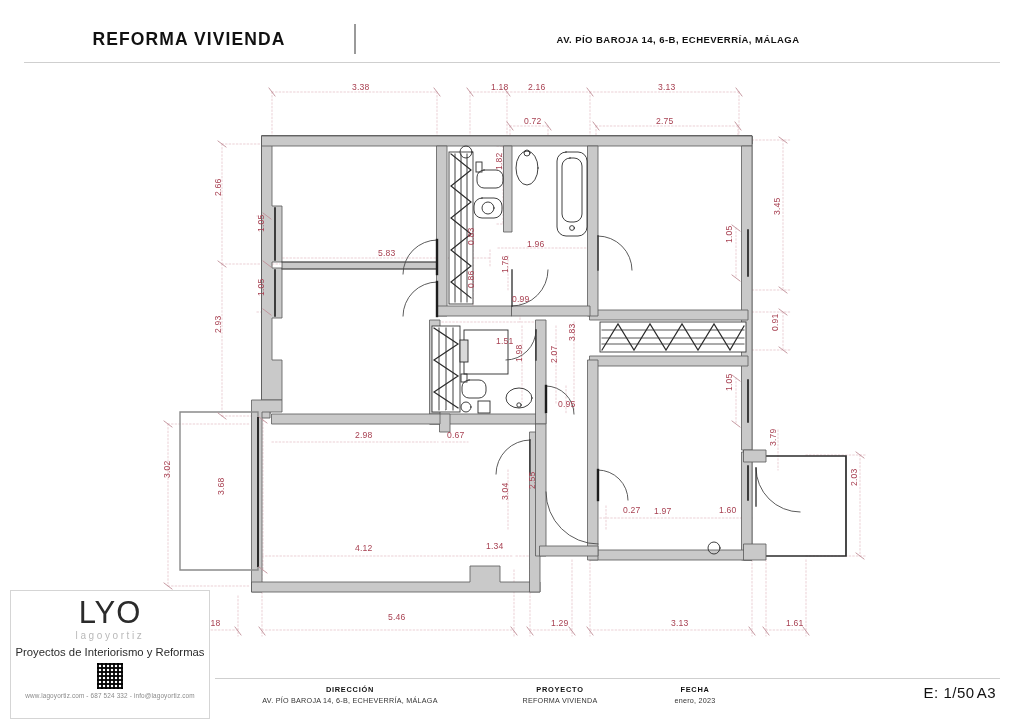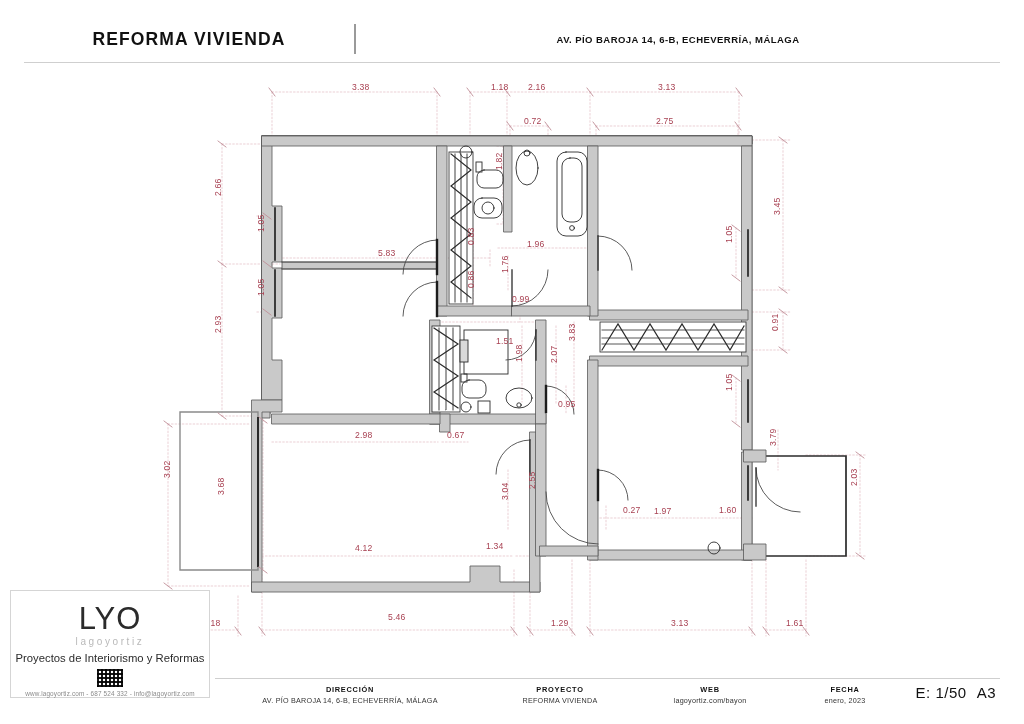--- a/index.html
+++ b/index.html
@@ -40,31 +40,31 @@
     display:flex;align-items:flex-start;
   }
   .f-col{text-align:center;}
   .f-lbl{font-size:7.4px;font-weight:700;letter-spacing:.75px;color:#111;line-height:11px;}
   .f-val{font-size:7.2px;letter-spacing:.25px;color:#333;line-height:11px;white-space:nowrap;}
   .f-dir{width:270px;}
   .f-pro{width:150px;}
   .f-web{width:150px;}
   .f-fec{width:120px;}
   .f-scale{
-    flex:1;display:flex;align-items:center;justify-content:flex-end;gap:10px;
+    flex:1;display:flex;align-items:center;justify-content:flex-end;gap:2px;
     padding-right:4px;
   }
   .f-scale span{font-size:15px;letter-spacing:.5px;color:#111;}
 
   
   .logo-card{
-    position:absolute;left:10px;top:590px;width:200px;height:108px;
+    position:absolute;left:10px;top:590px;width:200px;height:129px;
     border:1px solid #d5d5d5;background:#fff;
     display:flex;flex-direction:column;align-items:center;justify-content:flex-start;
-    padding-top:11px;box-sizing:border-box;
+    padding-top:5px;box-sizing:border-box;
   }
   .logo-mark{font-size:31px;letter-spacing:1px;color:#2b2b2b;line-height:33px;font-weight:300;}
   .logo-sub{font-size:10px;letter-spacing:2.6px;color:#b9b9b9;line-height:14px;}
   .logo-tag{font-size:11.3px;color:#2b2b2b;line-height:15px;margin-top:2px;}
   .qr{
     width:26px;height:26px;margin-top:3px;
     background:
       repeating-linear-gradient(90deg,#1a1a1a 0 2px,#fff 2px 4px),
       repeating-linear-gradient(0deg,#1a1a1a 0 2px,#fff 2px 4px);
     background-blend-mode:multiply;
@@ -442,24 +442,20 @@
   <div class="footer-rule"></div>
   <div class="footer">
     <div class="f-col f-dir">
       <div class="f-lbl">DIRECCIÓN</div>
       <div class="f-val">AV. PÍO BAROJA 14, 6-B, ECHEVERRÍA, MÁLAGA</div>
     </div>
     <div class="f-col f-pro">
       <div class="f-lbl">PROYECTO</div>
       <div class="f-val">REFORMA VIVIENDA</div>
     </div>
-    <div class="f-col f-web">
-      <div class="f-lbl">WEB</div>
-      <div class="f-val">lagoyortiz.com/bayon</div>
-    </div>
     <div class="f-col f-fec">
       <div class="f-lbl">FECHA</div>
       <div class="f-val">enero, 2023</div>
     </div>
     <div class="f-scale">
       <span>E: 1/50</span>
       <span>A3</span>
     </div>
   </div>
 

